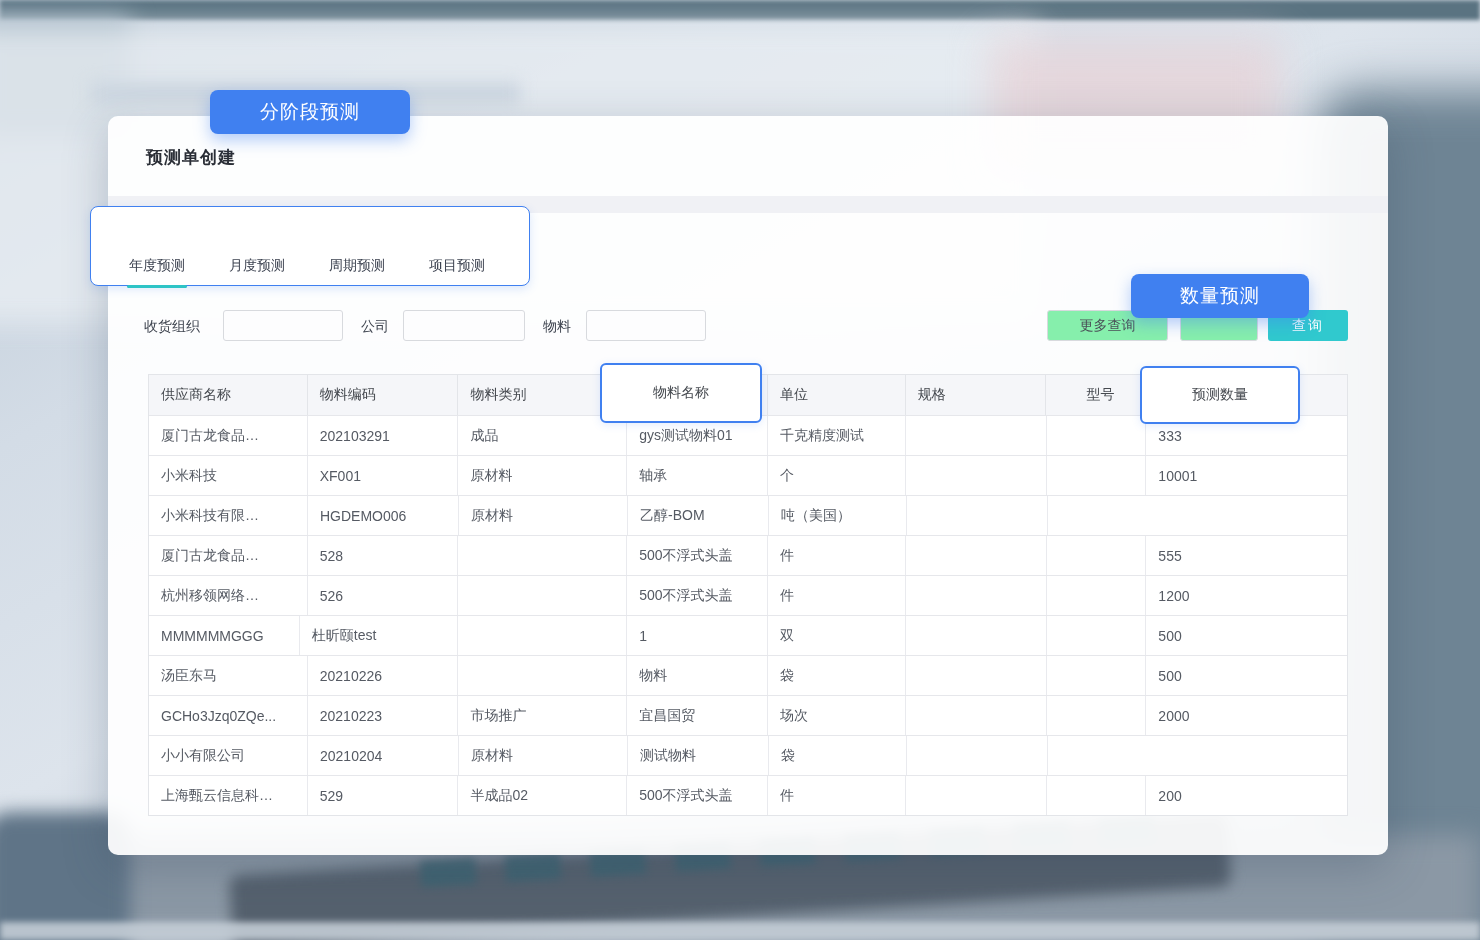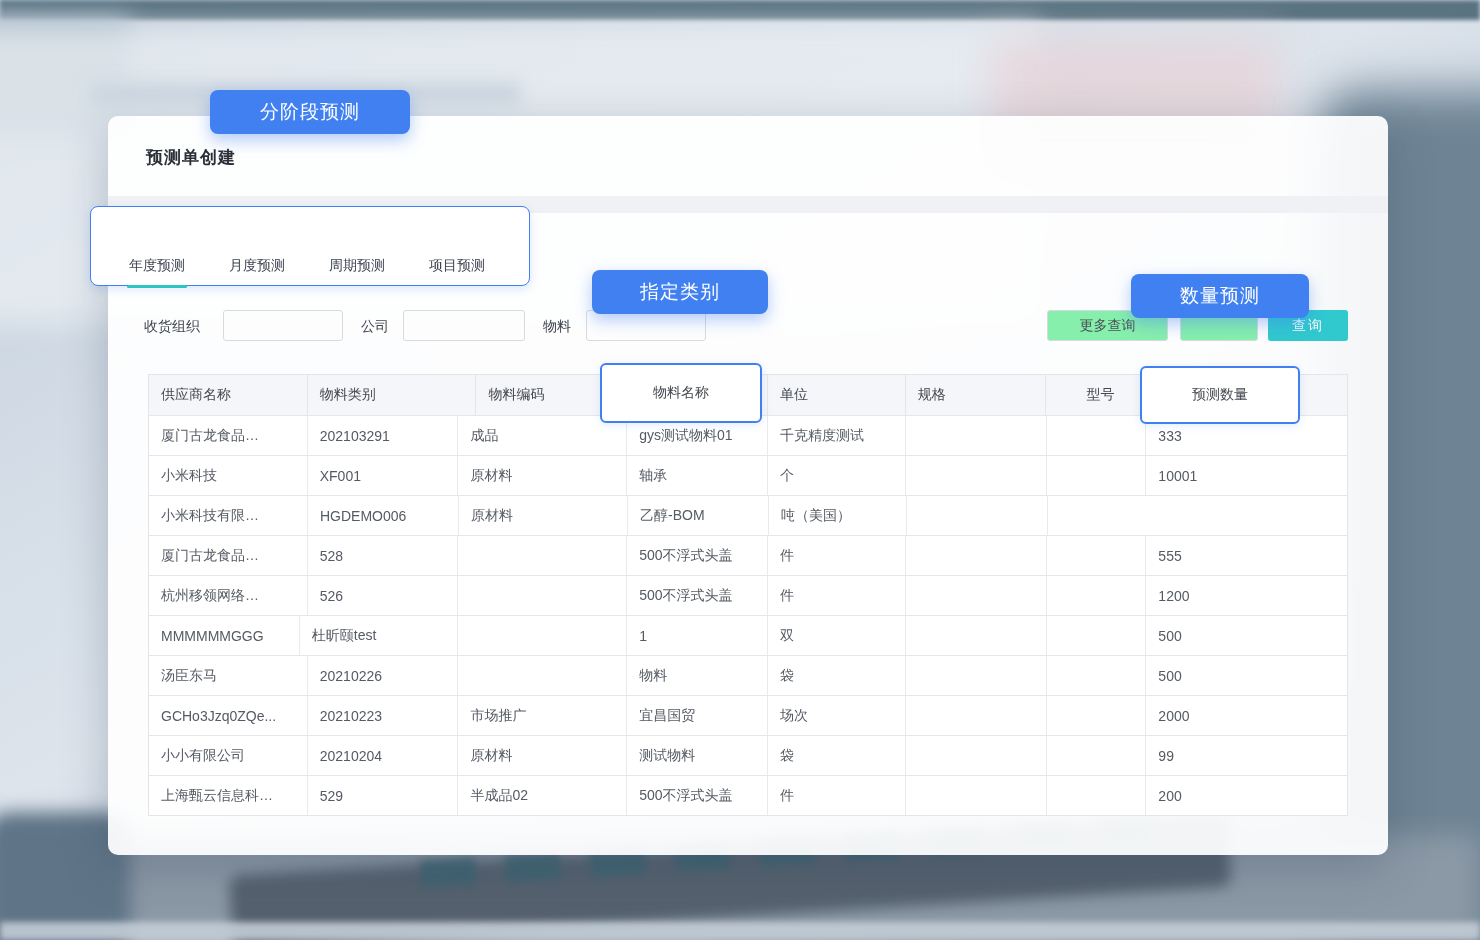--- a/index.html
+++ b/index.html
@@ -113,22 +113,22 @@
   <input class="finput" style="left: 403px; width: 122px;" value="">
   <span class="flabel" style="left:543px">物料</span>
   <input class="finput" style="left: 586px; width: 120px;" value="">
   <button class="btn-plain" style="left:1047px;width:121px">更多查询</button>
   <button class="btn-plain" style="left:1180px;width:78px"></button>
   <button class="btn-teal" style="left:1268px;width:80px">查询</button>
 
   <div class="table">
     <div class="t-header">
         <div class="t-hcell" style="width: 159px;">供应商名称</div>
+        <div class="t-hcell" style="width: 151px;">物料编码</div>
         <div class="t-hcell" style="width: 169px;">物料类别</div>
-        <div class="t-hcell" style="width: 151px;">物料编码</div>
         <div class="t-hcell" style="width: 141px;">物料名称</div>
         <div class="t-hcell" style="width: 138px;">单位</div>
         <div class="t-hcell" style="width: 141px;">规格</div>
         <div class="t-hcell" style="width: 100px; padding-left: 40px;">型号</div>
         <div class="t-hcell" style="width: 201px;">预测数量</div>
       </div>
     <div class="t-body">
         <div class="t-row">
           <div class="t-cell" style="width: 159px;">厦门古龙食品…</div>
           <div class="t-cell" style="width: 151px;">202103291</div>
@@ -209,35 +209,33 @@
           <div class="t-cell" style="width: 201px;">2000</div>
         </div>
         <div class="t-row">
           <div class="t-cell" style="width: 159px;">小小有限公司</div>
           <div class="t-cell" style="width: 151px;">20210204</div>
           <div class="t-cell" style="width: 169px;">原材料</div>
           <div class="t-cell" style="width: 141px;">测试物料</div>
           <div class="t-cell" style="width: 138px;">袋</div>
           <div class="t-cell" style="width: 141px;"></div>
           <div class="t-cell" style="width: 100px;"></div>
-          <div class="t-cell" style="width: 201px;">99</div>
         </div>
         <div class="t-row">
           <div class="t-cell" style="width: 159px;">上海甄云信息科…</div>
           <div class="t-cell" style="width: 151px;">529</div>
           <div class="t-cell" style="width: 169px;">半成品02</div>
           <div class="t-cell" style="width: 141px;">500不浮式头盖</div>
           <div class="t-cell" style="width: 138px;">件</div>
           <div class="t-cell" style="width: 141px;"></div>
           <div class="t-cell" style="width: 100px;"></div>
           <div class="t-cell" style="width: 201px;">200</div>
         </div>
       </div>
   </div>
 
   <div class="hl-box" style="left:600px;top:363px;width:162px;height:60px">物料名称</div>
   <div class="hl-box" style="left:1140px;top:366px;width:160px;height:58px">预测数量</div>
 
   <div class="badge" style="left:210px;top:90px;width:200px">分阶段预测</div>
-  <div class="badge" style="left:592px;top:270px;width:176px">指定类别</div>
   <div class="badge" style="left:1131px;top:274px;width:178px">数量预测</div>
 
 </div>
 
 </body></html>

